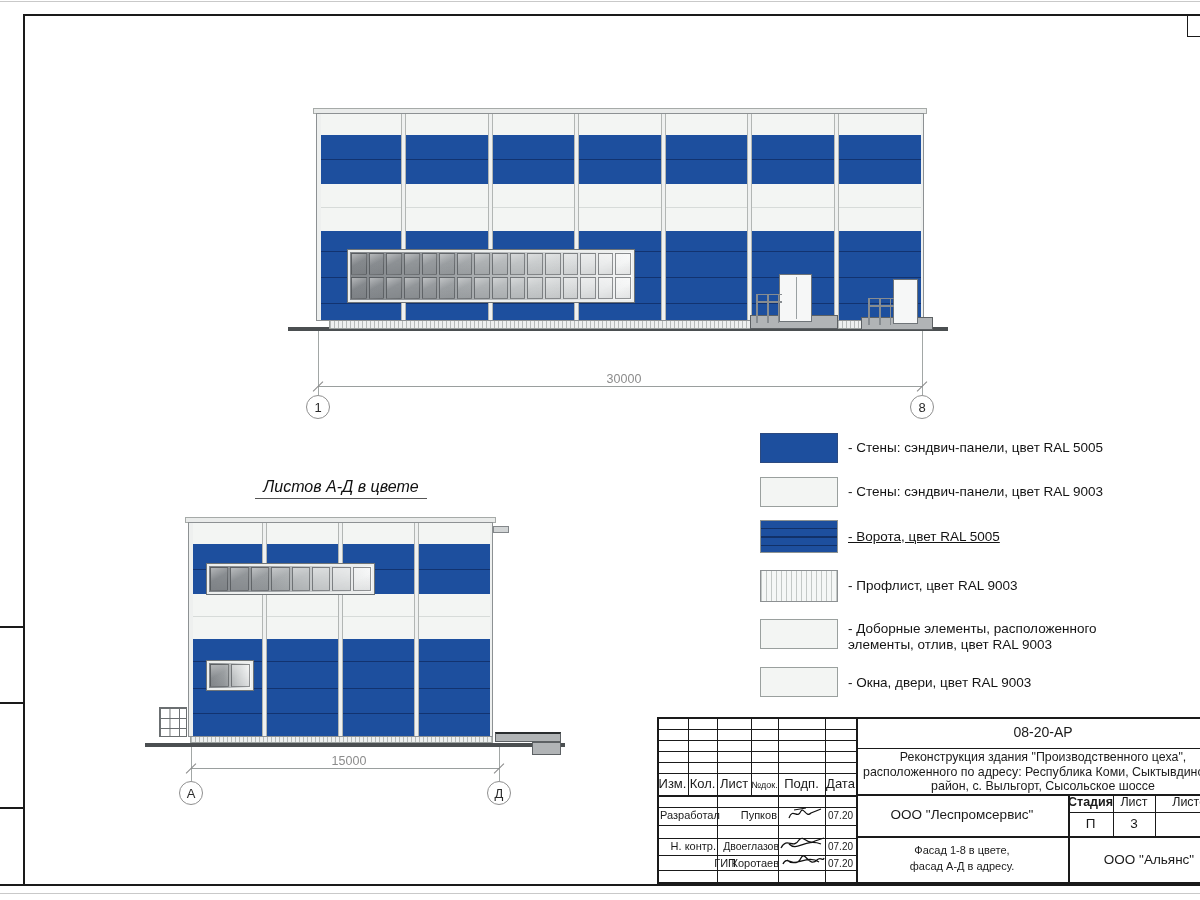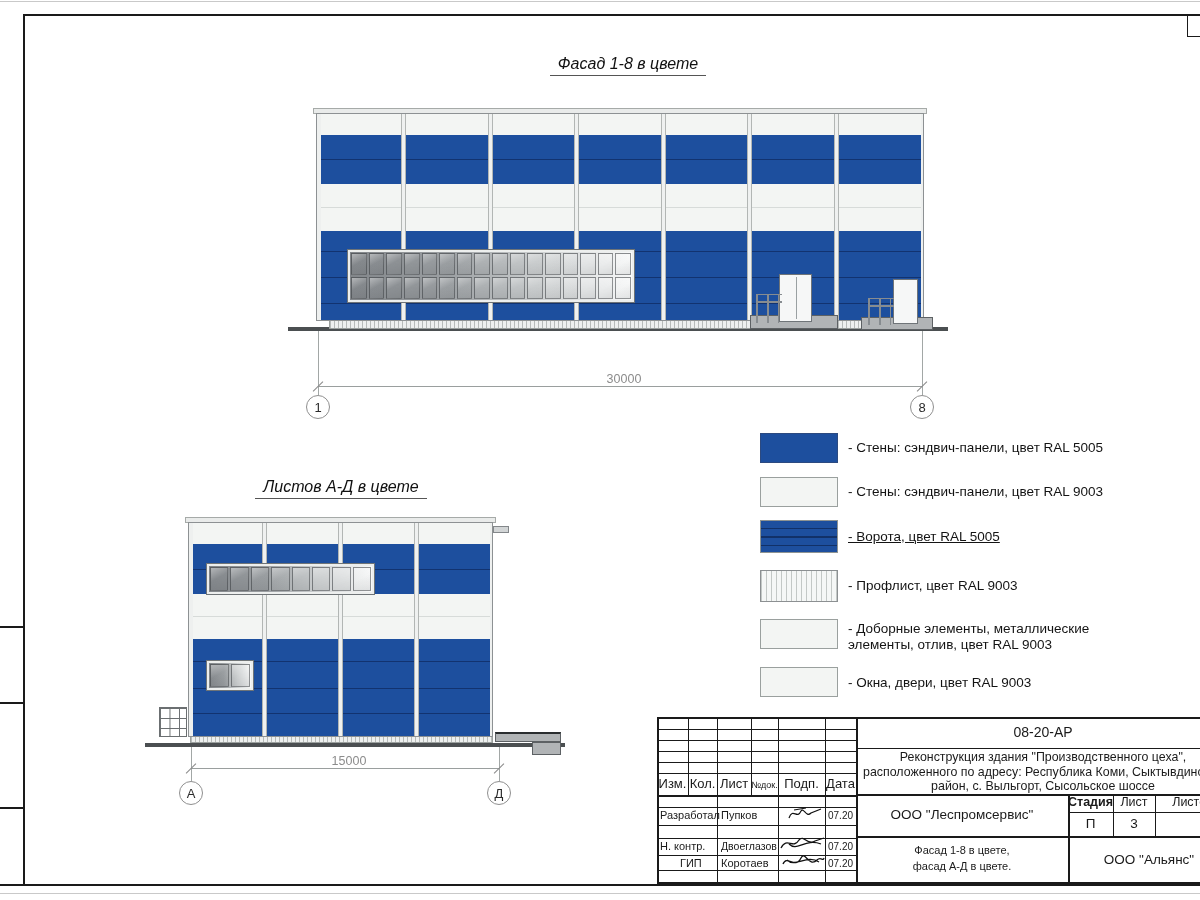--- a/index.html
+++ b/index.html
@@ -64,41 +64,38 @@
   .sw-blue { background:var(--blue); border:1px solid #2c4a80; }
   .sw-white { background:var(--panel); border:1px solid #9aa09e; }
   .sw-gate { background:repeating-linear-gradient(180deg, transparent 0 7px, rgba(8,24,60,.55) 7px 8.5px), var(--blue);
              border:1px solid #8f9492; }
   .sw-hatch { background:repeating-linear-gradient(90deg,#c3c8c6 0 1px, transparent 1px 5px), #f5f7f6;
               border:1px solid #8c9092; }
   .leg-label { position:absolute; left:848px; font-size:13.5px; color:#141414; white-space:nowrap; }
 
   
   .tb-cell { position:absolute; text-align:center; overflow:visible; white-space:nowrap; }
-  .tb-left { text-align:left; }
+  .tb-left { text-align:right; }
   .sig-svg { position:absolute; }
 </style>
 </head>
 <body>
 
 <div id="page" style="--blue: #1d4f9e; --panel: #f3f5f3;">
 
   <div class="edge" style="top:1px;"></div>
   <div class="edge" style="top:893px;"></div>
   <div class="hline th" style="left:23px; top:14px; width:1177px;"></div>
   <div class="vline th" style="left:23px; top:14px; height:872px;"></div>
   <div class="hline th" style="left:0; top:884px; width:1200px;"></div>
   <div class="hline md" style="left:0; top:626px; width:23px;"></div>
   <div class="hline md" style="left:0; top:702px; width:23px;"></div>
   <div class="hline md" style="left:0; top:807px; width:23px;"></div>
   <div class="abs" style="left:1187px; top:14px; width:13px; height:22px; border-left:1.5px solid #1a1a1a; border-bottom:1.5px solid #1a1a1a;"></div>
 
-  <div class="dwg-title" style="left:478px; top:55px; width:300px;">
-    <span>Фасад 1-8 в цвете</span>
-  </div>
   <div class="dwg-title" style="left:191px; top:478px; width:300px;">
     <span>Листов А-Д в цвете</span>
   </div>
 
   <div class="abs" style="left:313px; top:108px; width:620px; height:240px;">
     <div class="cap" style="left:0; top:0; width:614px; height:6px;"></div>
     <div class="groundbar" style="left:-25px; top:219px; width:660px; height:4px;"></div>
     <div class="plinth" style="left:16px; top:212px; width:596px; height:9px;"></div>
 
     <div class="wall" style="left:3px; top:5px; width:608px; height:208px;">
@@ -238,21 +235,21 @@
     <div class="leg-label" style="top:484px;">- Стены: сэндвич-панели, цвет RAL 9003</div>
 
     <div class="sw sw-gate" style="top:520px; height:33px;"></div>
     <div class="leg-label" style="top:529px;text-decoration:underline;">- Ворота, цвет RAL 5005</div>
 
     <div class="sw sw-hatch" style="top:570px; height:32px;"></div>
     <div class="leg-label" style="top:578px;">- Профлист, цвет RAL 9003</div>
 
     <div class="sw sw-white" style="top:619px;"></div>
     <div class="leg-label" style="top:621px; line-height:16px;">
-      <div>- Доборные элементы, металлические</div>
+      <div>- Доборные элементы, расположенного</div>
       <div>элементы, отлив, цвет RAL 9003</div>
     </div>
 
     <div class="sw sw-white" style="top:667px;"></div>
     <div class="leg-label" style="top:675px;">- Окна, двери, цвет RAL 9003</div>
   </div>
 
   <div>
 
     <div class="hline th" style="left:657px; top:717px; width:573px;"></div>
@@ -313,21 +310,21 @@
 
     <div class="tb-cell" style="left:856px; top:724px; width:374px; font-size:14px;">08-20-АР</div>
     <div class="tb-cell" style="left:856px; top:750px; width:374px; font-size:12.4px; line-height:14.6px;">
       <div>Реконструкция здания "Производственного цеха",</div>
       <div>расположенного по адресу: Республика Коми, Сыктывдинский</div>
       <div>район, с. Выльгорт, Сысольское шоссе</div>
     </div>
     <div class="tb-cell" style="left:856px; top:794px; width:212px; height:42px; line-height:42px; font-size:13.5px;">ООО "Леспромсервис"</div>
     <div class="tb-cell" style="left:856px; top:843px; width:212px; font-size:11px; line-height:15.5px;text-align:center;">
       <div>Фасад 1-8 в цвете,</div>
-      <div>фасад А-Д в цвете.</div>
+      <div>фасад А-Д в адресу.</div>
     </div>
     <div class="tb-cell" style="left:1068px; top:795px; width:45px; font-size:12.5px;font-weight:bold;">Стадия</div>
     <div class="tb-cell" style="left:1113px; top:795px; width:42px; font-size:12.5px;">Лист</div>
     <div class="tb-cell" style="left:1155px; top:795px; width:75px; font-size:12.5px;">Листов</div>
     <div class="tb-cell" style="left:1068px; top:816px; width:45px; font-size:13.5px;">П</div>
     <div class="tb-cell" style="left:1113px; top:816px; width:42px; font-size:13.5px;">3</div>
     <div class="tb-cell" style="left:1068px; top:836px; width:162px; height:47px; line-height:47px; font-size:13.5px;">ООО "Альянс"</div>
   </div>
 
 </div>

